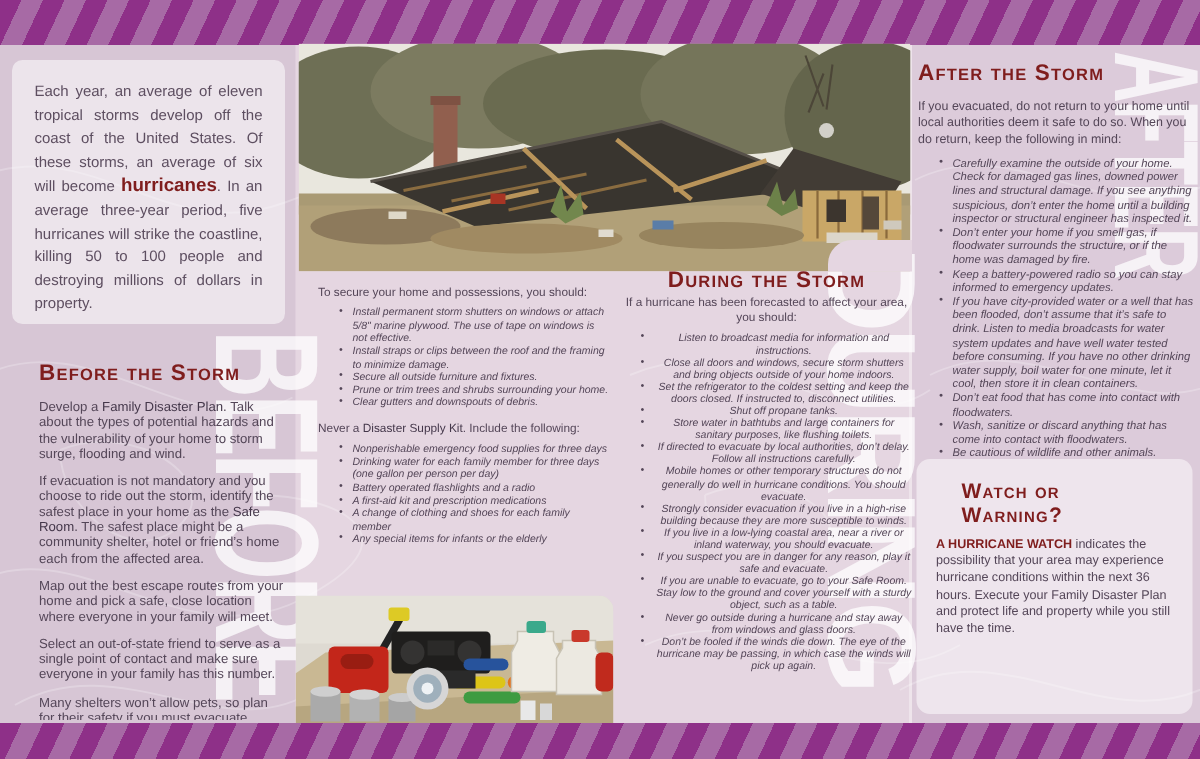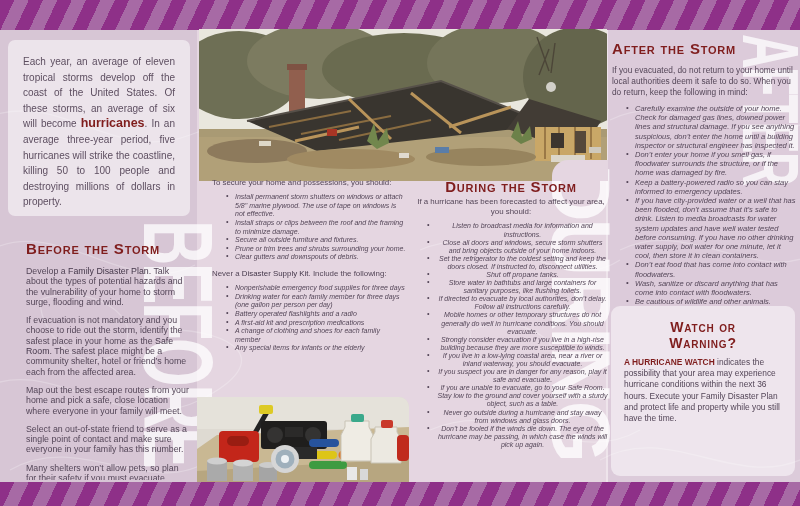--- a/index.html
+++ b/index.html
@@ -28,35 +28,35 @@
   #intro-box{position:absolute;left:8px;top:40px;width:182px;height:176px;border-radius:7px;
              background:rgba(255,255,255,.52);}
   #intro-box p{margin:14px 15px;font-size:10px;line-height:15.6px;text-align:justify;color:#5d4e60;}
   .term{font-weight:normal;color:#44374a;}
   .blue{font-weight:bold;color:#7f1d1d;}
   #intro-box .blue{font-size:12.5px;}
   .col{position:absolute;color:#544658;overflow:hidden;}
   #col-before{left:26px;top:240px;width:164px;height:240px;}
   #col-before .h{display:block;margin-bottom:9px;}
   #col-before p{margin:0 0 8px;font-size:8.8px;line-height:10.3px;}
-  #col-secure{left:212px;top:178px;width:194px;height:206px;}
+  #col-secure{left:212px;top:190px;width:194px;height:206px;}
   #col-during{left:413px;top:178px;width:196px;height:302px;text-align:center;}
   #col-after{left:612px;top:40px;width:184px;height:280px;}
   .lead{font-size:7.9px;line-height:10.2px;margin:0 0 5px;}
   #col-after .lead{font-size:8.3px;line-height:11px;margin:7px 0 6px;}
   #col-during .lead{margin:1px 0 5px;}
   ul{list-style:none;margin:0 0 7px;padding:0 0 0 14px;}
   li{position:relative;padding-left:9px;margin:0;font-style:italic;}
   li:before{content:"\2022";position:absolute;left:0;top:-1px;}
   #col-secure li{font-size:7px;line-height:8.6px;}
   #col-during li{font-size:7px;line-height:8.1px;}
   #col-after li{font-size:7.5px;line-height:9.2px;}
   #watch-box{position:absolute;left:611px;top:306px;width:184px;height:170px;border-radius:9px;
              background:rgba(255,255,255,.5);color:#544658;}
-  #watch-box .h{display:block;margin:13px 30px 6px;font-size:14px;text-align:center;}
+  #watch-box .h{display:block;margin:13px 30px 6px;font-size:14px;}
   #watch-box p{margin:0 13px 10px;font-size:8.4px;line-height:11.2px;}
 </style>
 </head>
 <body>
 
 <div id="page">
 
   <div class="stripes" id="stripes-top"></div>
   <div class="stripes" id="stripes-bottom"></div>
 

